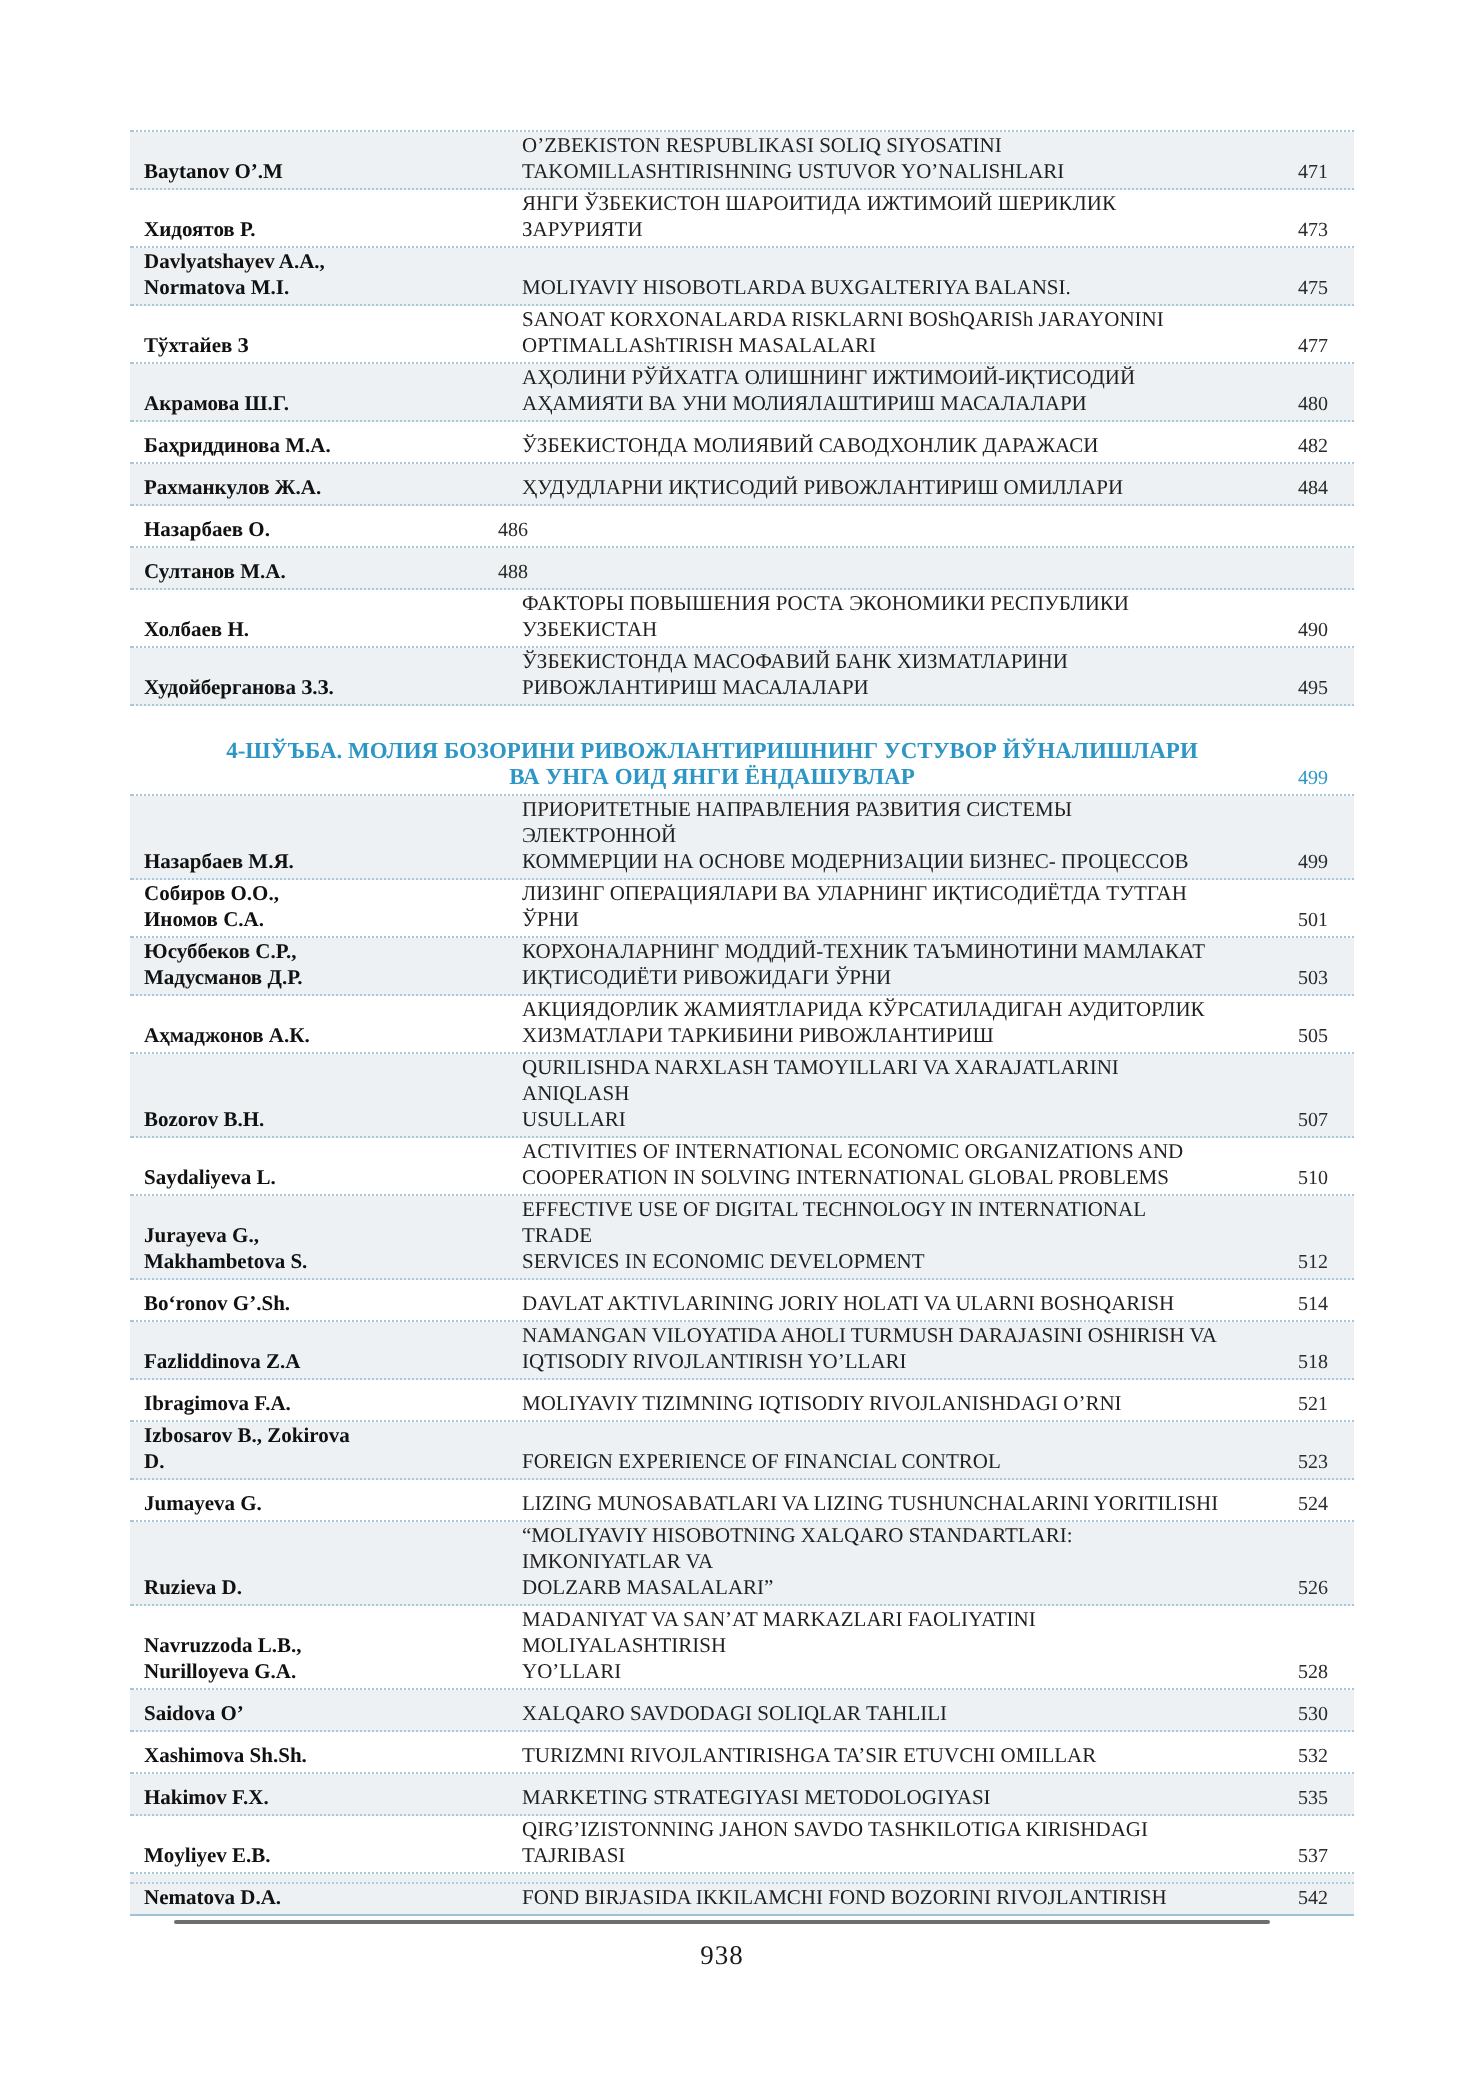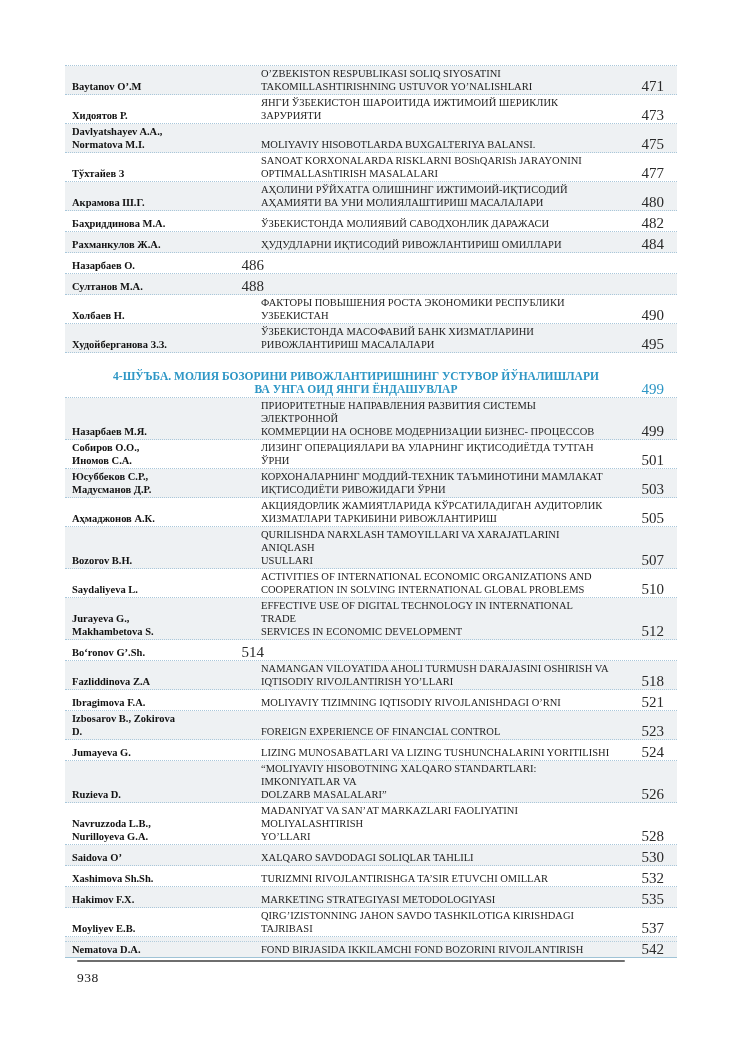--- a/index.html
+++ b/index.html
@@ -49,21 +49,21 @@
     line-height: 13px;
     white-space: pre-line;
     color: #1f1f1f;
     margin-left: 43px;
   }
   .page-cell {
     flex: 0 0 46px;
     width: 46px;
     text-align: right;
     padding-right: 13px;
-    font-size: 15px;
+    font-size: 10px;
     line-height: 13px;
     align-self: flex-end;
     color: #2a2a2a;
   }
   .section-row .row-inner { position: relative; display: block; }
   .section-text {
     display: block;
     text-align: center;
     font-weight: bold;
     font-size: 11.5px;
@@ -82,24 +82,24 @@
   .after-line {
     position: absolute;
     left: 65px;
     width: 612px;
     top: 941px;
     border-top: 1px dotted var(--border-dotted, #a9c7da);
     opacity: 0.85;
   }
   .footer {
     position: absolute;
-    left: 77px;
+    left: 87px;
     top: 960px;
     width: 548px;
-    text-align: left;
+    text-align: center;
   }
   .footer-rule {
     height: 2px;
     background: #6e6e6e;
     border-radius: 1px;
   }
   .footer-page-number {
     margin-top: 8px;
     font-size: 13.5px;
     color: #1a1a1a;
@@ -254,20 +254,21 @@
           <div class="author-cell">Jurayeva G.,
 Makhambetova S.</div>
           <div class="title-cell">EFFECTIVE USE OF DIGITAL TECHNOLOGY IN INTERNATIONAL TRADE
 SERVICES IN ECONOMIC DEVELOPMENT</div>
           <div class="page-cell">512</div>
         </div>
       </div>
       <div class="row">
         <div class="row-inner">
           <div class="author-cell">Bo‘ronov G’.Sh.</div>
+          <div class="title-cell">DAVLAT AKTIVLARINING JORIY HOLATI VA ULARNI BOSHQARISH</div>
           <div class="page-cell">514</div>
         </div>
       </div>
       <div class="row">
         <div class="row-inner">
           <div class="author-cell">Fazliddinova Z.A</div>
           <div class="title-cell">NAMANGAN VILOYATIDA AHOLI TURMUSH DARAJASINI OSHIRISH VA
 IQTISODIY RIVOJLANTIRISH YO’LLARI</div>
           <div class="page-cell">518</div>
         </div>

